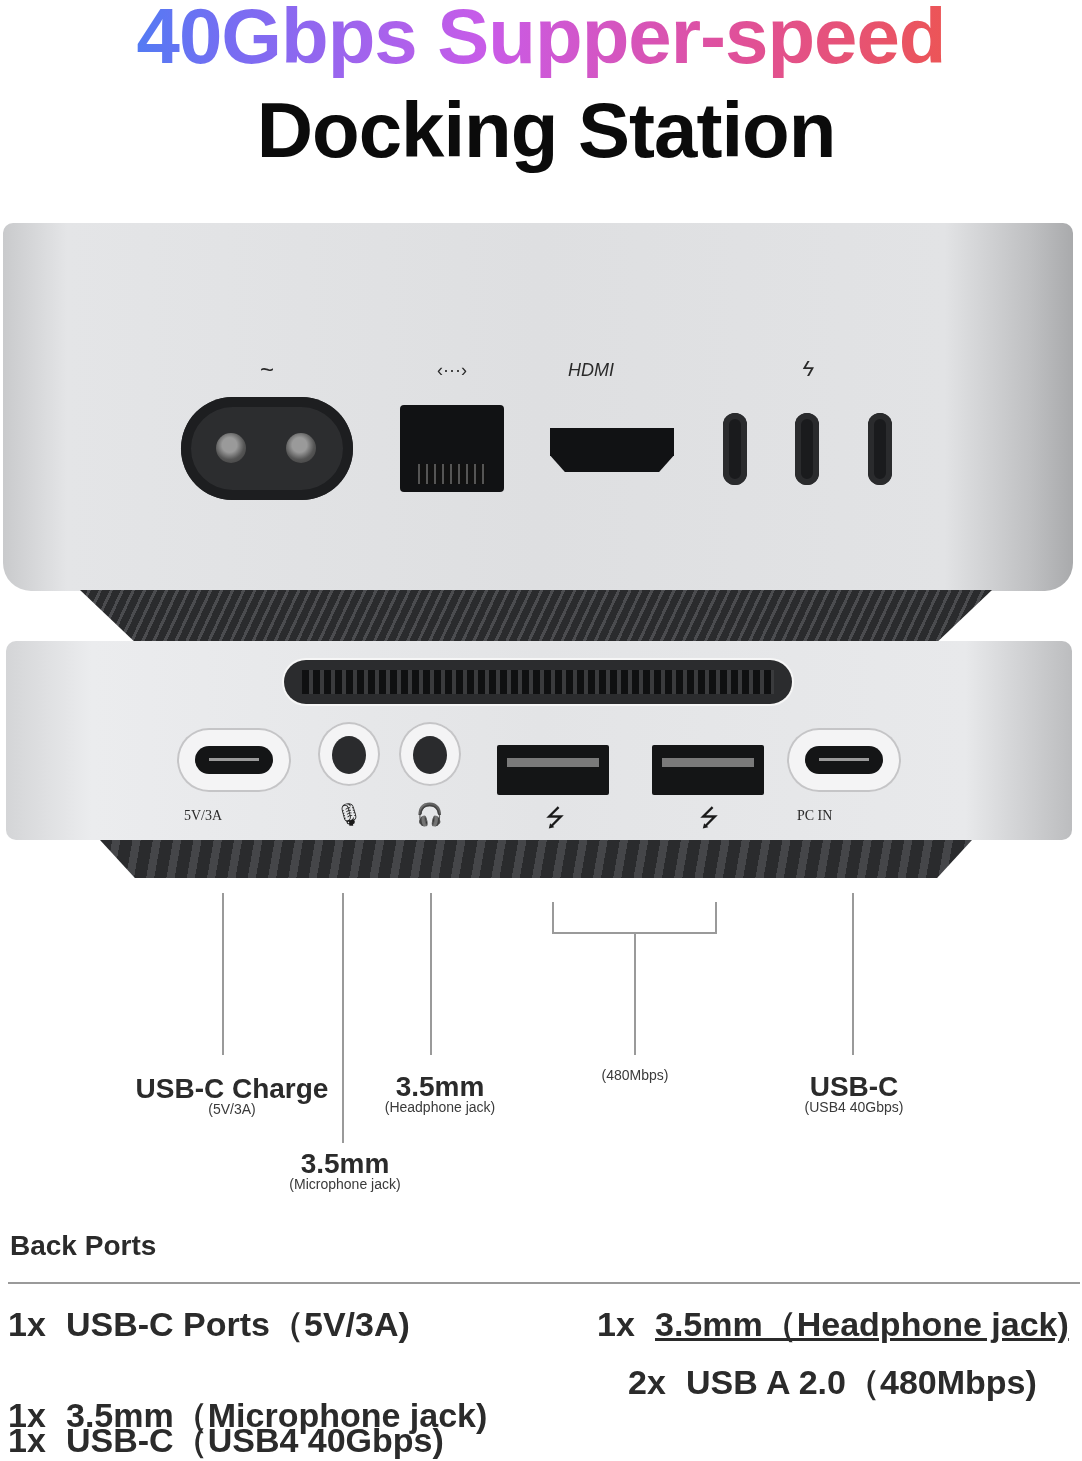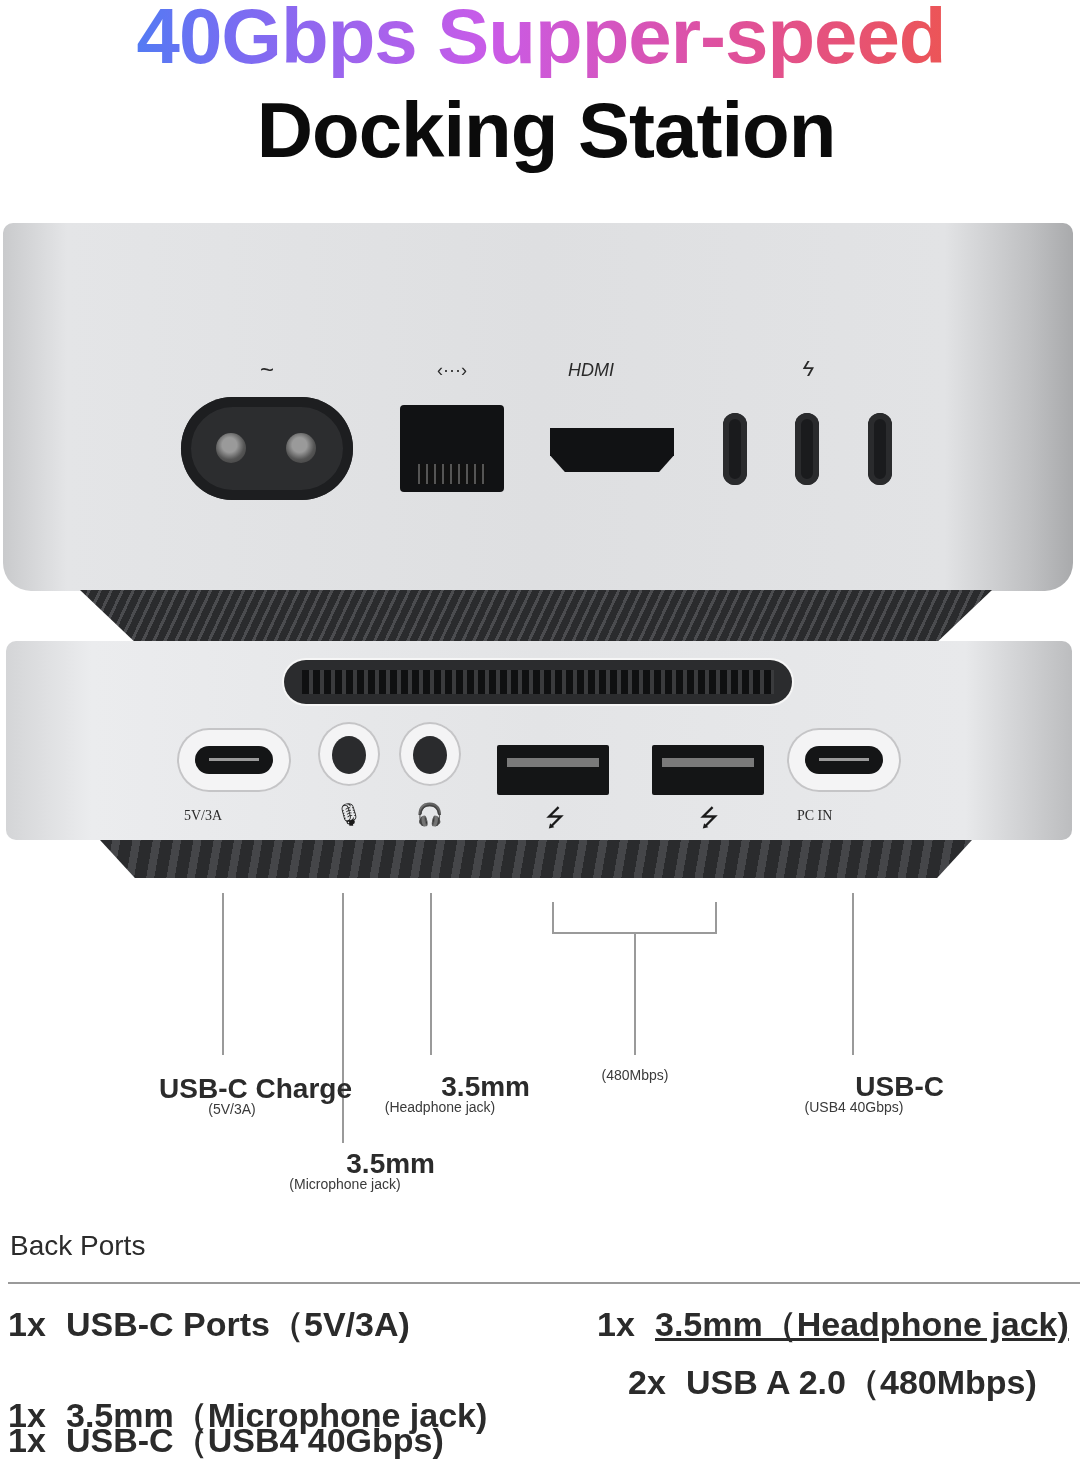--- a/index.html
+++ b/index.html
@@ -42,25 +42,25 @@
   .usba-port { width: 112px; height: 50px; background: #141516; top: 745px; border-radius: 2px; }
   .usba-tongue { left: 10px; top: 13px; width: 92px; height: 9px; background: #7a7a7a; }
   .port-label { font-size: 14px; color: #2a2a2a; text-align: left; width: 100px; font-family: Liberation Serif, serif; }
   .icon-sym { font-size: 24px; color: #1a1a1a; text-align: center; width: 40px; }
 
   
   .vline { width: 2px; background: #9a9a9a; }
   .hline { height: 2px; background: #9a9a9a; }
 
   
-  .c-title { font-weight: 700; font-size: 28px; color: #2b2b2b; text-align: right; white-space: nowrap; }
+  .c-title { font-weight: 700; font-size: 28px; color: #2b2b2b; text-align: center; white-space: nowrap; }
   .c-sub { font-size: 14px; color: #3a3a3a; text-align: center; white-space: nowrap; }
 
   
-  .bp-title { left: 10px; top: 1230px; font-size: 28px; font-weight: 400; color: #2b2b2b; }
+  .bp-title { left: 10px; top: 1230px; font-size: 28px; font-weight: 700; color: #2b2b2b; }
   .bp-rule { left: 8px; top: 1282px; width: 1072px; height: 2px; background: #9a9a9a; }
   .bp-item { font-size: 34px; font-weight: 700; color: #2b2b2b; white-space: nowrap; }
   .bp-qty { display: inline-block; width: 58px; }
 </style>
 </head>
 <body>
 
 <div class="abs headline1">40Gbps Supper-speed</div>
 <div class="abs headline2">Docking Station</div>
 

